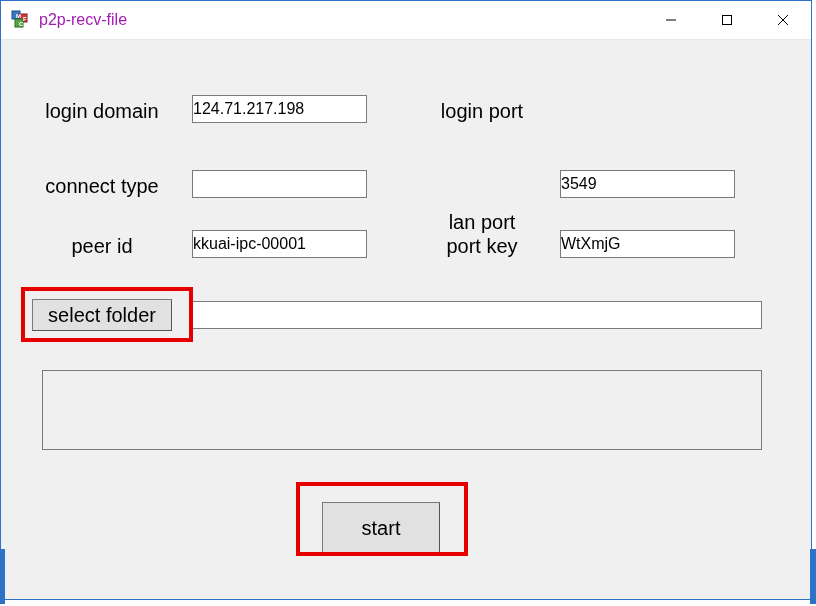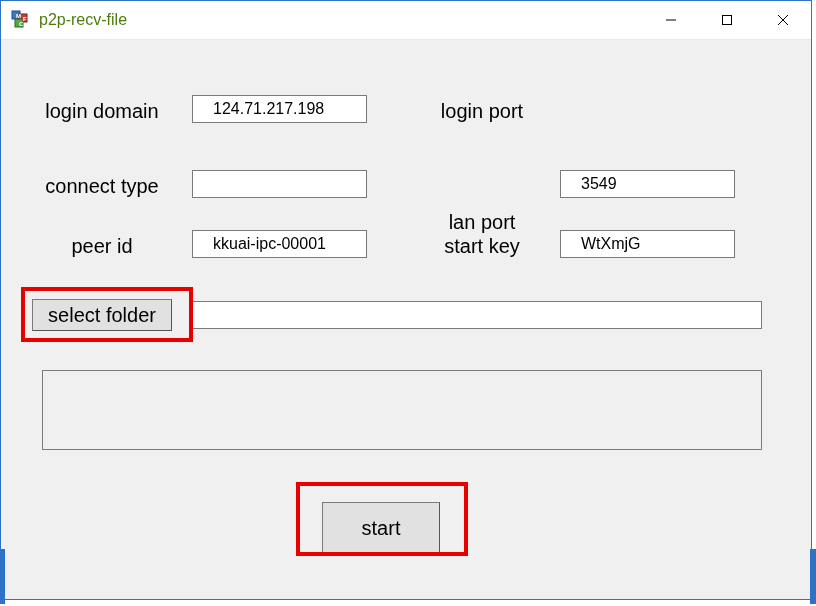--- a/index.html
+++ b/index.html
@@ -31,21 +31,21 @@
   }
   .titlebar .app-icon {
     margin-left: 10px;
     width: 20px;
     height: 20px;
     position: relative;
   }
   .titlebar .title {
     margin-left: 8px;
     font-size: 16px;
-    color: #4d7c0f;
+    color: #a21caf;
   }
   .win-controls {
     position: absolute;
     right: 0; top: 0;
     height: 38px;
     display: flex;
   }
   .win-btn {
     width: 56px;
     height: 38px;
@@ -66,21 +66,21 @@
     color: #000;
     font-size: 20px;
     text-align: center;
     width: 140px;
   }
   .tf {
     position: absolute;
     height: 28px;
     border: 1px solid #7a7a7a;
     background: #ffffff;
-    padding: 2px 20px;
+    padding: 2px 0;
     font-size: 16px;
     font-family: inherit;
     box-sizing: border-box;
     outline: none;
   }
   .btn {
     position: absolute;
     background: #e1e1e1;
     border: 1px solid #7a7a7a;
     border-right-color: #555;
@@ -151,21 +151,21 @@
     <input class="tf" style="left: 190px; top: 55px; width: 175px;" value="124.71.217.198">
     <div class="lbl" style="left:410px; top:60px;">login port</div>
 
     <div class="lbl" style="left:30px; top:135px;">connect type</div>
     <input class="tf" style="left: 190px; top: 130px; width: 175px;" value="">
     <div class="lbl" style="left:410px; top:135px;margin-top:36px;">lan port</div>
     <input class="tf" style="left: 558px; top: 130px; width: 175px;" value="3549">
 
     <div class="lbl" style="left:30px; top:195px;">peer id</div>
     <input class="tf" style="left: 190px; top: 190px; width: 175px;" value="kkuai-ipc-00001">
-    <div class="lbl" style="left:410px; top:195px;">start key</div>
+    <div class="lbl" style="left:410px; top:195px;">port key</div>
     <input class="tf" style="left: 558px; top: 190px; width: 175px;" value="WtXmjG">
 
     <button class="btn" style="left:30px; top:259px; width:140px; height:32px;">select folder</button>
     <input class="tf" style="left: 190px; top: 261px; width: 570px;" value="">
 
     <div class="status-box" style="left:40px; top:330px; width:720px; height:80px;"></div>
 
     <button class="btn" style="left:320px; top:462px; width:118px; height:52px;">start</button>
 
     <div class="red-box" style="left:19px; top:247px; width:172px; height:55px;"></div>

